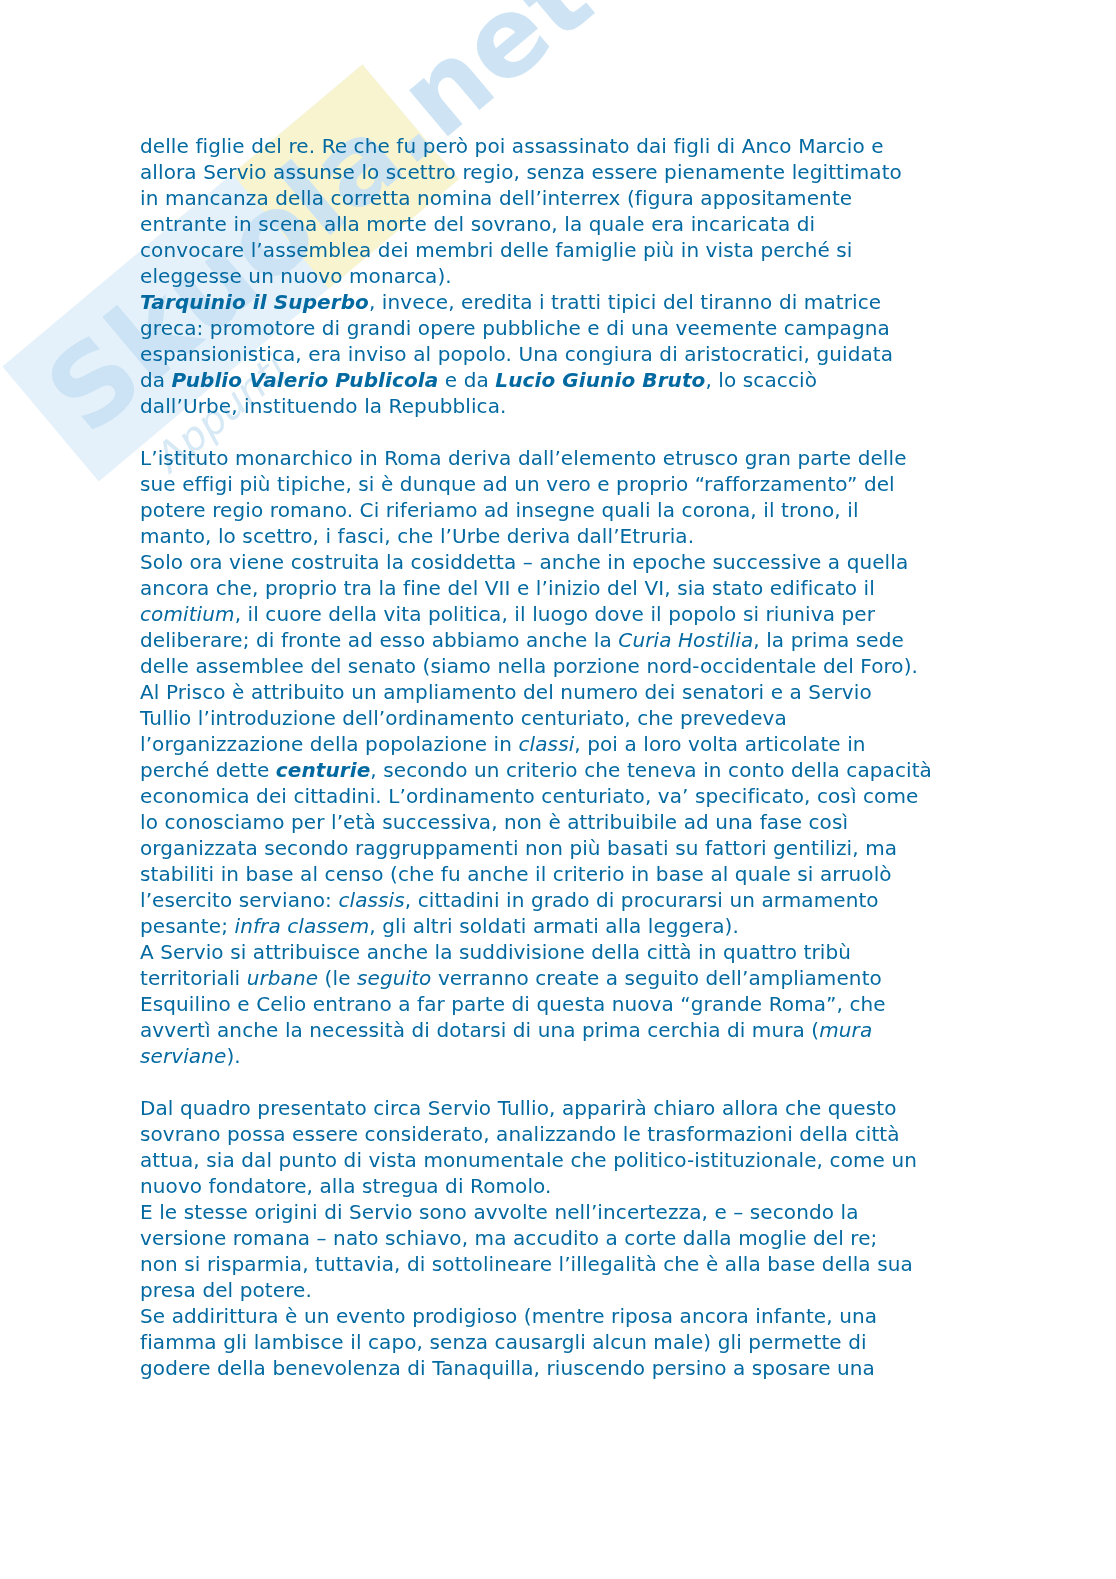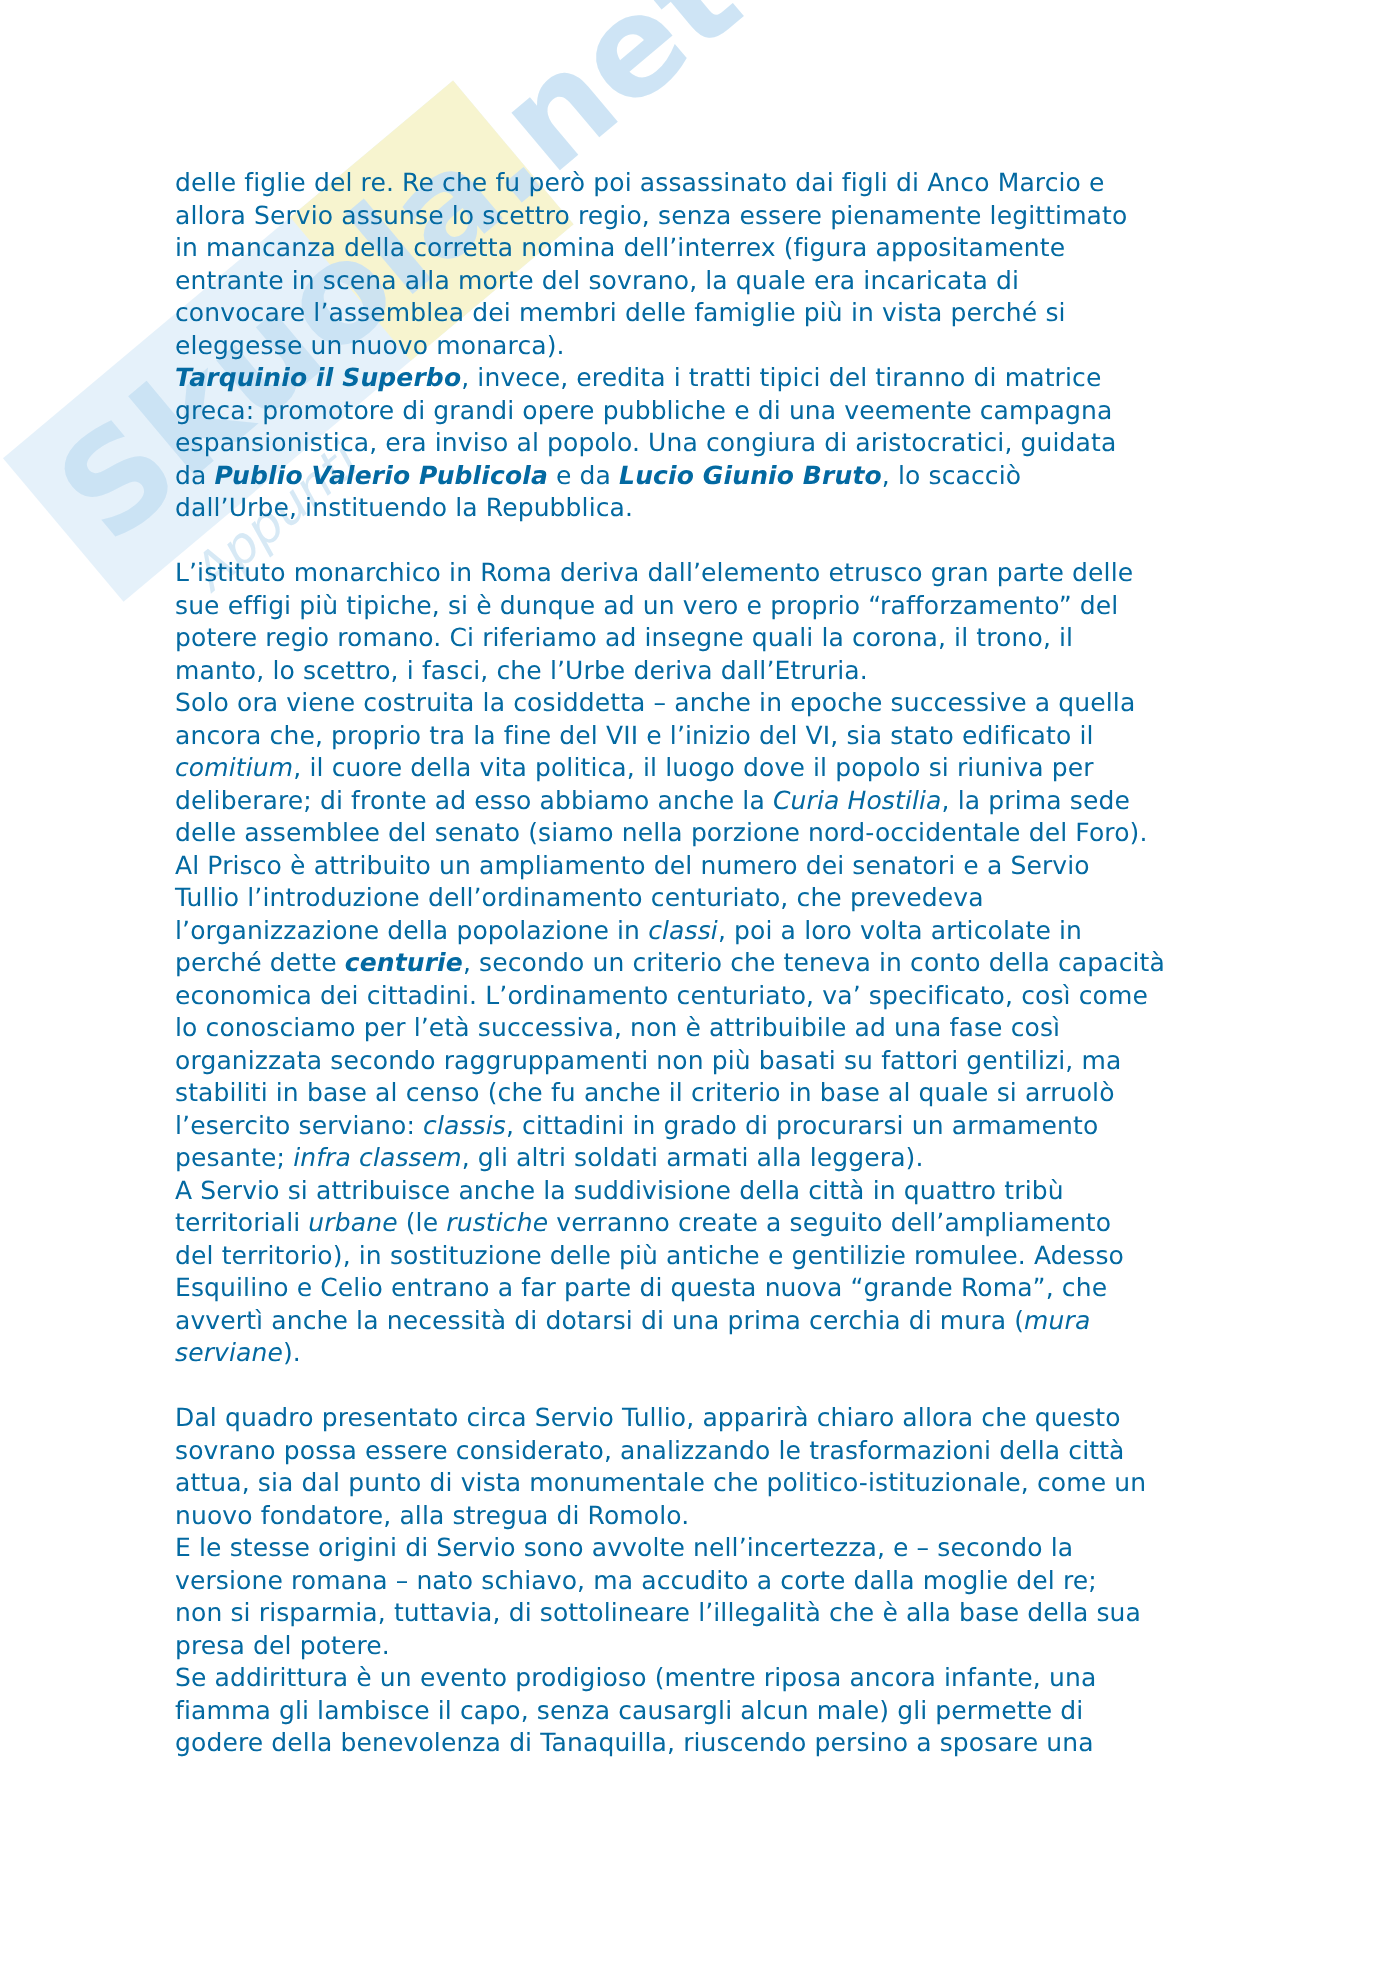--- a/index.html
+++ b/index.html
@@ -54,22 +54,21 @@
       <div class="line"><span>Tullio l’introduzione dell’ordinamento centuriato, che prevedeva</span></div>
       <div class="line"><span>l’organizzazione della popolazione in </span><i>classi</i><span>, poi a loro volta articolate in</span></div>
       <div class="line"><span>perché dette </span><b><i>centurie</i></b><span>, secondo un criterio che teneva in conto della capacità</span></div>
       <div class="line"><span>economica dei cittadini. L’ordinamento centuriato, va’ specificato, così come</span></div>
       <div class="line"><span>lo conosciamo per l’età successiva, non è attribuibile ad una fase così</span></div>
       <div class="line"><span>organizzata secondo raggruppamenti non più basati su fattori gentilizi, ma</span></div>
       <div class="line"><span>stabiliti in base al censo (che fu anche il criterio in base al quale si arruolò</span></div>
       <div class="line"><span>l’esercito serviano: </span><i>classis</i><span>, cittadini in grado di procurarsi un armamento</span></div>
       <div class="line"><span>pesante; </span><i>infra classem</i><span>, gli altri soldati armati alla leggera).</span></div>
       <div class="line"><span>A Servio si attribuisce anche la suddivisione della città in quattro tribù</span></div>
-      <div class="line"><span>territoriali </span><i>urbane</i><span> (le </span><i>rustiche</i><span> verranno create a seguito dell’ampliamento</span></div>
-      <div class="line"><span>del territorio), in sostituzione delle più antiche e gentilizie romulee. Adesso</span></div>
+      <div class="line"><span>territoriali </span><i>urbane</i><span> (le </span><i>seguito</i><span> verranno create a seguito dell’ampliamento</span></div>
       <div class="line"><span>Esquilino e Celio entrano a far parte di questa nuova “grande Roma”, che</span></div>
       <div class="line"><span>avvertì anche la necessità di dotarsi di una prima cerchia di mura (</span><i>mura</i></div>
       <div class="line"><i>serviane</i><span>).</span></div>
       <div class="blank"></div>
       <div class="line"><span>Dal quadro presentato circa Servio Tullio, apparirà chiaro allora che questo</span></div>
       <div class="line"><span>sovrano possa essere considerato, analizzando le trasformazioni della città</span></div>
       <div class="line"><span>attua, sia dal punto di vista monumentale che politico-istituzionale, come un</span></div>
       <div class="line"><span>nuovo fondatore, alla stregua di Romolo.</span></div>
       <div class="line"><span>E le stesse origini di Servio sono avvolte nell’incertezza, e – secondo la</span></div>
       <div class="line"><span>versione romana – nato schiavo, ma accudito a corte dalla moglie del re;</span></div>

